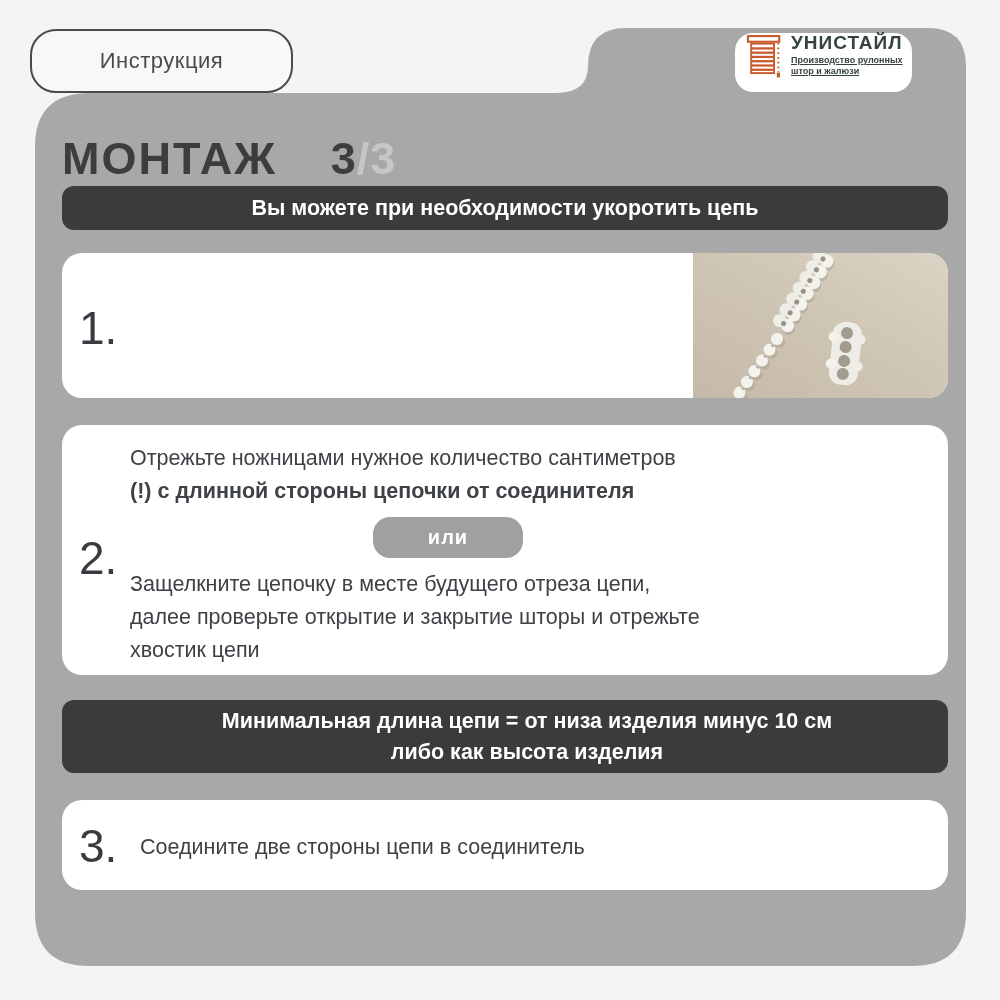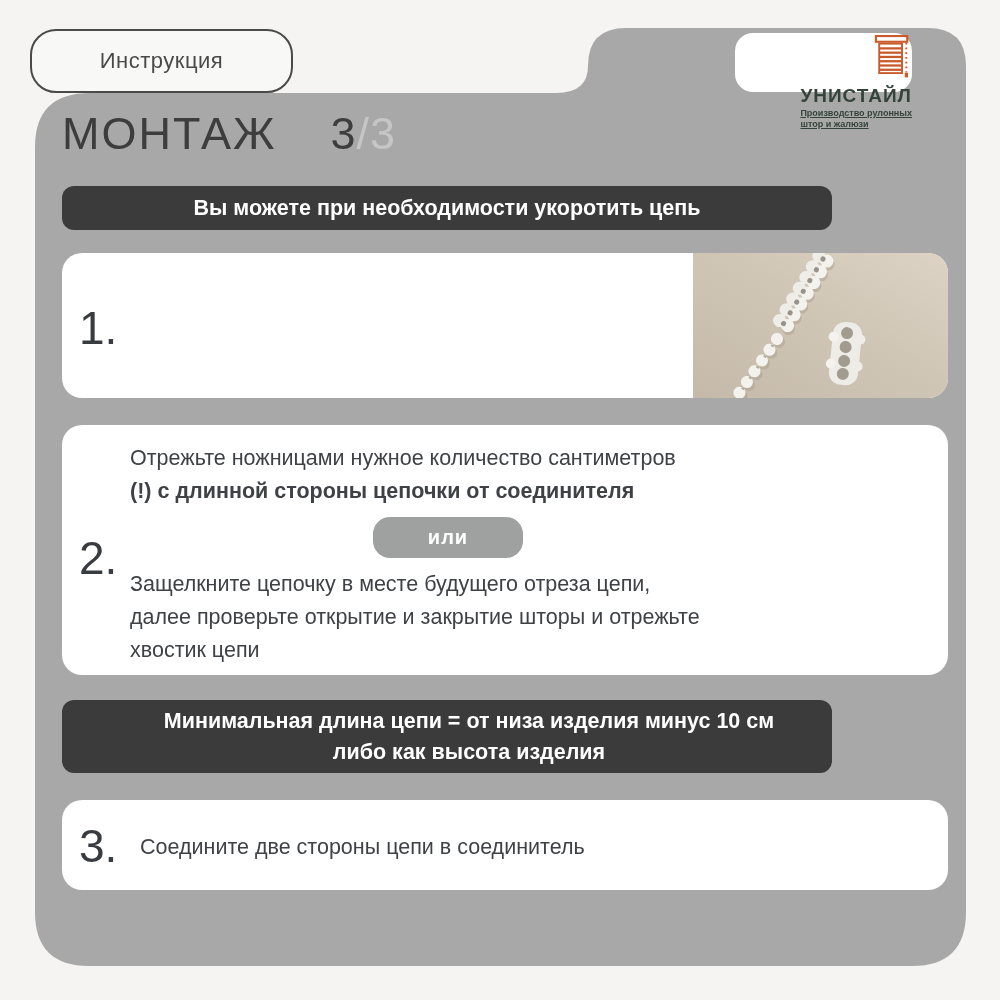--- a/index.html
+++ b/index.html
@@ -7,31 +7,31 @@
   .page{position:relative;width:1000px;height:1000px;background:#f5f4f2;overflow:hidden;}
 
   .card-bg{position:absolute;left:0;top:0;width:1000px;height:1000px;pointer-events:none;}
 
   .instruction-btn{position:absolute;left:30px;top:29px;width:263px;height:64px;
     border:2px solid #4a4a4a;border-radius:26px;background:#f8f8f6;color:#4a4a4a;
     font-size:22px;font-family:"Liberation Sans",sans-serif;letter-spacing:.5px;
     display:flex;align-items:center;justify-content:center;cursor:pointer;box-sizing:border-box;}
 
   .logo{position:absolute;left:735px;top:33px;width:177px;height:59px;background:#ffffff;
-    border-radius:18px;display:flex;align-items:flex-end;padding-left:5px;box-sizing:border-box;gap:7px;flex-direction:column;}
+    border-radius:18px;display:flex;align-items:flex-start;padding-left:11px;box-sizing:border-box;gap:7px;}
   .logo-text{display:flex;flex-direction:column;line-height:1;}
   .brand-name{font-size:19px;font-weight:700;letter-spacing:1px;color:#34443b;}
   .brand-tagline{font-size:9px;font-weight:700;color:#34443b;line-height:11px;margin-top:3px;white-space:pre-line;text-decoration:underline;}
 
-  .title-row{position:absolute;left:62px;top:108px;display:flex;align-items:baseline;
-    font-size:45px;font-weight:400;letter-spacing:2px;color:#3d3d3d;}
+  .title-row{position:absolute;left:62px;top:133px;display:flex;align-items:baseline;
+    font-size:45px;font-weight:700;letter-spacing:2px;color:#3d3d3d;}
   .pager{margin-left:54px;letter-spacing:1px;}
   .pager .light{color:#c6c6c6;}
 
-  .dark-bar{position:absolute;left:62px;width:770px;background:#3b3b3b;color:#ffffff;
+  .dark-bar{position:absolute;left:62px;width:886px;background:#3b3b3b;color:#ffffff;
     border-radius:12px;text-align:center;font-weight:700;font-size:21.5px;box-sizing:border-box;}
   .bar1{top:186px;height:44px;line-height:44px;}
   .bar2{top:700px;height:73px;display:flex;align-items:center;justify-content:center;
     line-height:31px;white-space:pre-line;padding-left:44px;}
 
   .step-card{position:absolute;left:62px;width:886px;background:#ffffff;border-radius:20px;}
   .card1{top:253px;height:145px;}
   .card2{top:425px;height:250px;}
   .card3{top:800px;height:90px;}
 

